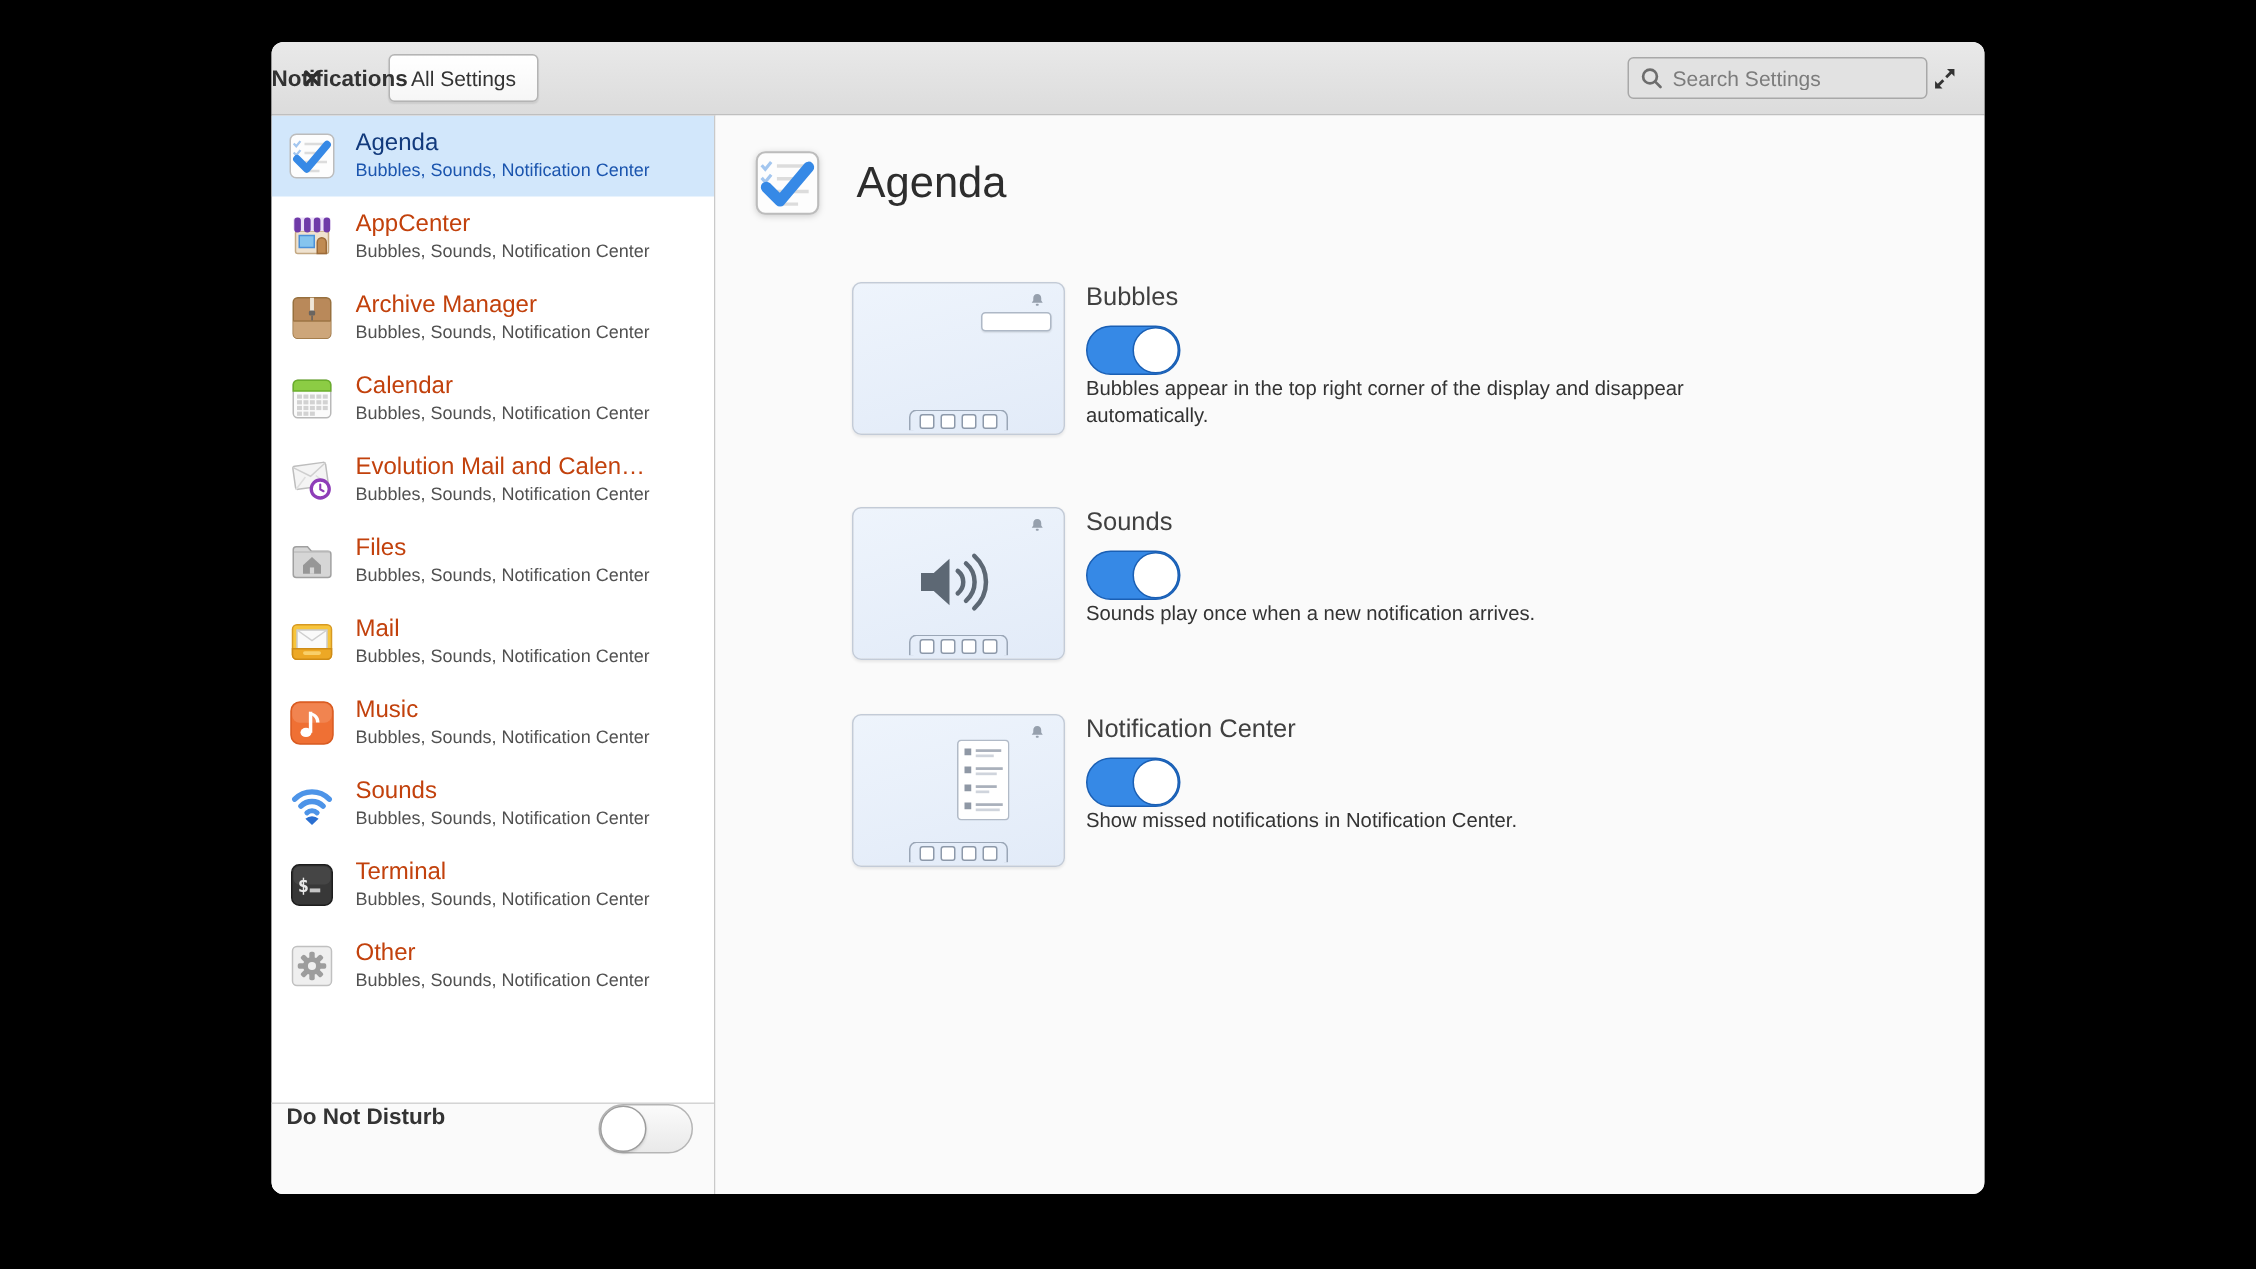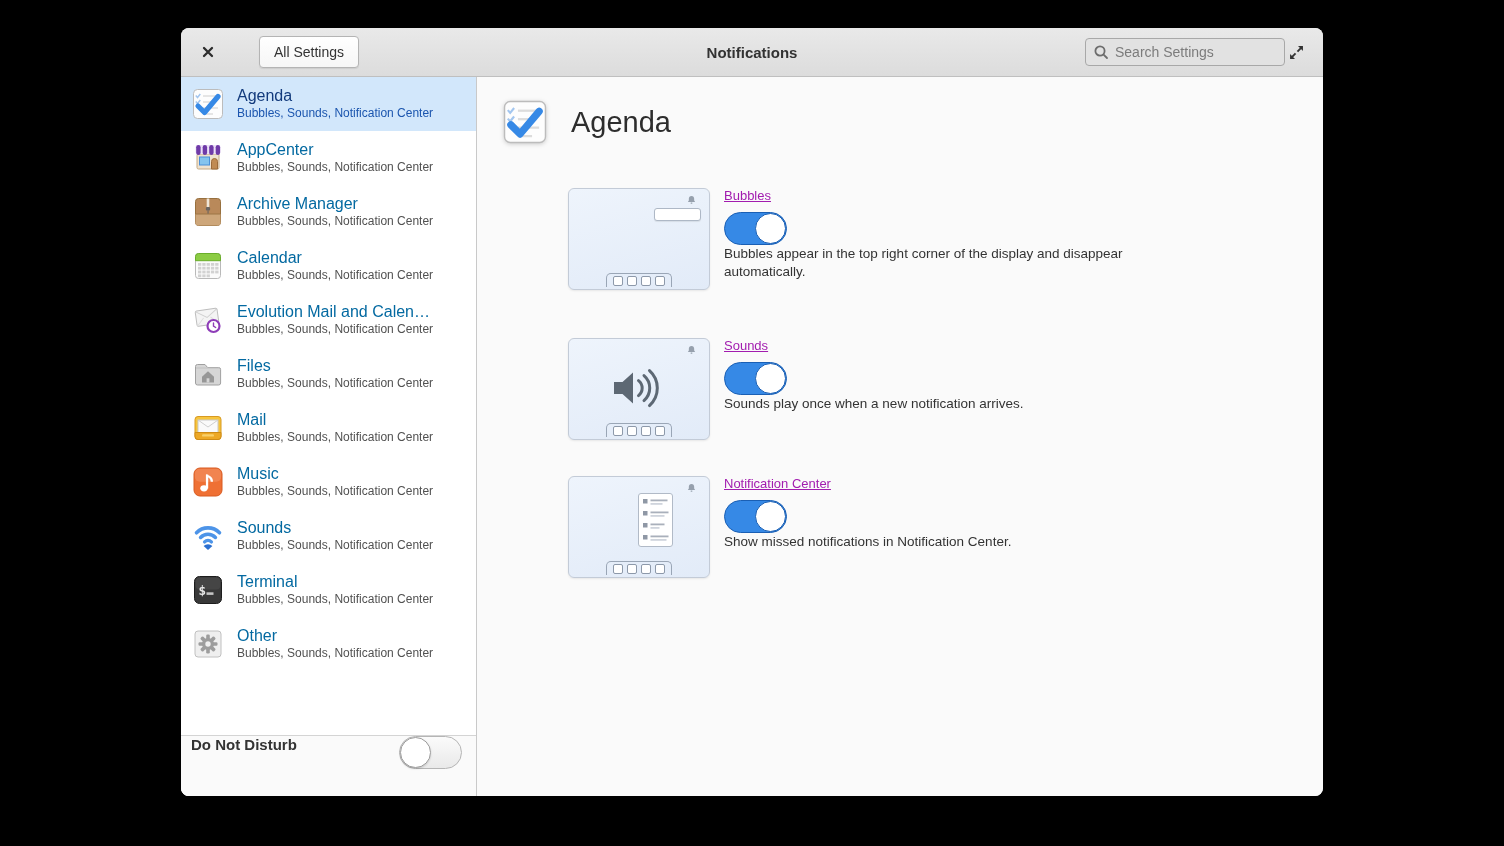--- a/index.html
+++ b/index.html
@@ -11,21 +11,21 @@
 
   
   .headerbar { height:49px; flex:none; position:relative; display:flex; align-items:center;
     background:linear-gradient(#e9e9e9,#dcdcdc); border-bottom:1px solid #bfbfbf;
     padding:0 16px; }
   .close-btn { width:22px; height:22px; display:flex; align-items:center; justify-content:center;
     cursor:pointer; flex:none; }
   .all-settings-btn { margin-left:40px; background:linear-gradient(#ffffff,#f6f6f6);
     border:1px solid #b4b4b4; border-radius:4px; padding:7px 14px; font-size:14px;
     color:#333; box-shadow:0 1px 1px rgba(0,0,0,.08); cursor:pointer; flex:none; }
-  .header-title { position:absolute; left:0; right:0; text-align:center; font-size:15px;
+  .header-title { position:absolute; left:0; right:0; text-align:left; font-size:15px;
     font-weight:bold; color:#323232; pointer-events:none; }
   .header-right { margin-left:auto; display:flex; align-items:center; z-index:1; }
   .search-box { width:200px; height:28px; background:#e2e2e2; border:1px solid #a8a8a8;
     border-radius:4px; display:flex; align-items:center; padding:0 7px; gap:6px; }
   .search-box input { border:none; outline:none; background:transparent; width:100%;
     font-size:14px; color:#444; font-family:"Liberation Sans", sans-serif; }
   .search-box input::placeholder { color:#7c7c7c; }
   .expand-btn { width:22px; height:22px; display:flex; align-items:center; justify-content:center;
     cursor:pointer; }
 
@@ -33,21 +33,21 @@
   .win-body { flex:1; display:flex; min-height:0; }
   .sidebar { width:296px; flex:none; background:#fff; border-right:1px solid #c9c9c9;
     display:flex; flex-direction:column; }
   .app-list { flex:1; overflow:hidden; }
   .app-row { height:54px; display:flex; align-items:center; padding:0 10px; gap:12px;
     cursor:pointer; }
   .app-row.selected { background:var(--selected-bg,#d2e7fb); }
   .app-icon { width:34px; height:34px; flex:none; }
   .app-icon svg { width:100%; height:100%; display:block; }
   .app-text { display:flex; flex-direction:column; min-width:0; }
-  .app-title { font-size:16px; color:#0369a1; line-height:1.25; white-space:nowrap;
+  .app-title { font-size:16px; color:#c2410c; line-height:1.25; white-space:nowrap;
     overflow:hidden; text-overflow:ellipsis; }
   .app-sub { font-size:12px; color:#515151; line-height:1.3; white-space:nowrap;
     overflow:hidden; text-overflow:ellipsis; }
   .app-row.selected .app-title { color:var(--selected-text,#123a7c); }
   .app-row.selected .app-sub { color:#1b55ae; }
 
   .dnd-row { height:61px; flex:none; border-top:1px solid #d4d4d4; background:#fafafa;
     display:flex; align-items:flex-start; justify-content:space-between; padding:0 14px 0 10px; }
   .dnd-label { font-size:15px; font-weight:bold; color:#333; }
 
@@ -84,21 +84,21 @@
   .panel-graphic { position:absolute; top:16px; right:36px; width:35px; height:54px; }
   .panel-graphic svg { width:100%; height:100%; display:block; }
   .tile-dock { position:absolute; bottom:2px; left:50%; transform:translateX(-50%);
     width:66px; height:14px; border:1px solid #9aa6b6; border-bottom:none;
     border-radius:5px 5px 0 0; display:flex; align-items:flex-start; justify-content:center;
     gap:4px; padding-top:2px; }
   .tile-dock i { display:block; width:10px; height:10px; background:#fff;
     border:1px solid #8d99aa; border-radius:2px; }
 
   .setting-info { padding-top:0; }
-  .setting-label { font-size:13px; color:#a21caf; margin-bottom:9px;text-decoration:underline; }
+  .setting-label { font-size:17px; color:#404040; margin-bottom:9px; }
   .setting-desc { font-size:13.5px; color:#333; max-width:462px;
     line-height:18px; }
 </style>
 </head>
 <body>
 
 <div class="window">
 
   <div class="headerbar">
     <div class="close-btn">

